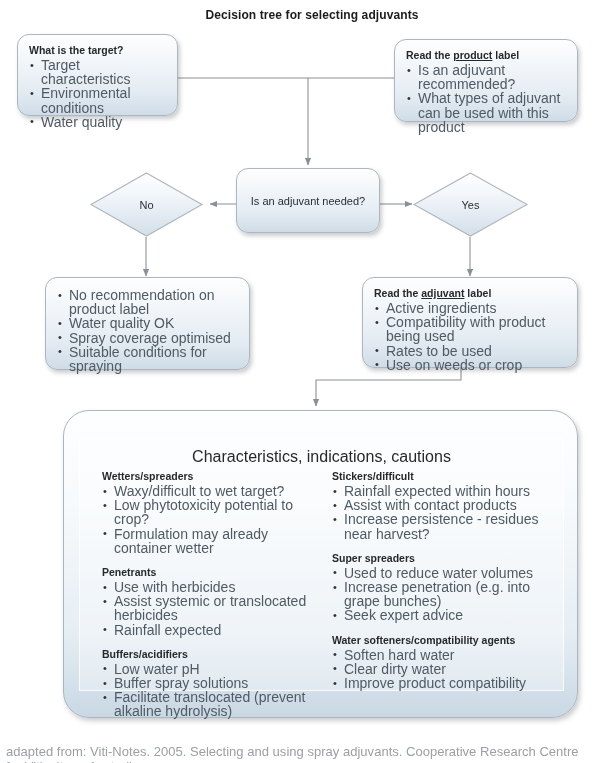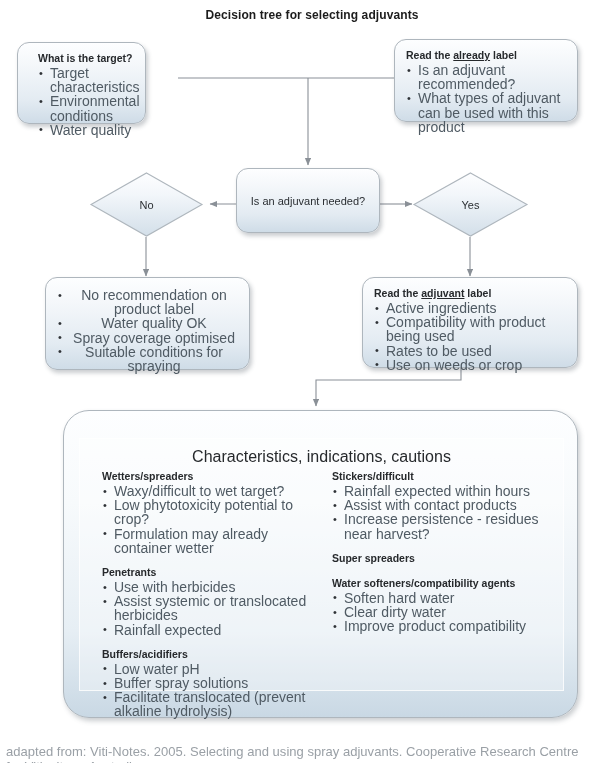--- a/index.html
+++ b/index.html
@@ -185,35 +185,35 @@
     <path d="M146,237 L146,276" marker-end="url(#arrow)"></path>
 
     <path d="M470,237 L470,276" marker-end="url(#arrow)"></path>
 
     <path d="M461,368 L461,380 L316,380 L316,406" marker-end="url(#arrow)"></path>
   </g>
 </svg>
 
 <div class="title">Decision tree for selecting adjuvants</div>
 
-<div class="node" style="left:17px; top:42px; width:129px; height:82px;padding-left:9px;">
+<div class="node" style="left:17px; top:34px; width:161px; height:82px;">
   <div class="node-inner">
     <div class="node-head">What is the target?</div>
     <ul class="blist">
       <li>Target characteristics</li>
       <li>Environmental conditions</li>
       <li>Water quality</li>
     </ul>
   </div>
 </div>
 
 <div class="node" style="left:394px; top:39px; width:184px; height:83px;">
   <div class="node-inner">
     <div class="node-head">
-      <span>Read the </span><u>already</u><span> label</span>
+      <span>Read the </span><u>product</u><span> label</span>
     </div>
     <ul class="blist">
       <li>Is an adjuvant recommended?</li>
       <li>What types of adjuvant can be used with this product</li>
     </ul>
   </div>
 </div>
 
 <div class="node" style="left:236px; top:168px; width:144px; height:65px;">
   <div class="node-centerlabel">Is an adjuvant needed?</div>
@@ -241,21 +241,21 @@
         <stop offset="35%" stop-color="#f2f6fa"></stop>
         <stop offset="100%" stop-color="#d3dfe9"></stop>
       </linearGradient>
     </defs>
     <polygon points="57.5,1 114,32.5 57.5,64 1,32.5" fill="url(#dg2)" stroke="#aeb6bd" stroke-width="1.1"></polygon>
   </svg>
   <div class="diamond-label">Yes</div>
 </div>
 
 <div class="node" style="left:45px; top:277px; width:205px; height:93px;">
-  <div class="node-inner" style="padding-top:10px;text-align:center;">
+  <div class="node-inner" style="padding-top:10px;">
     <ul class="blist">
       <li>No recommendation on product label</li>
       <li>Water quality OK</li>
       <li>Spray coverage optimised</li>
       <li>Suitable conditions for spraying</li>
     </ul>
   </div>
 </div>
 
 <div class="node" style="left:362px; top:277px; width:216px; height:91px;">
@@ -308,20 +308,25 @@
         <div class="grp">
           <div class="grp-head">Stickers/difficult</div>
           <ul class="blist">
             <li>Rainfall expected within hours</li>
             <li>Assist with contact products</li>
             <li>Increase persistence - residues near harvest?</li>
           </ul>
         </div>
         <div class="grp">
           <div class="grp-head">Super spreaders</div>
+          <ul class="blist">
+            <li>Used to reduce water volumes</li>
+            <li>Increase penetration (e.g. into grape bunches)</li>
+            <li>Seek expert advice</li>
+          </ul>
         </div>
         <div class="grp">
           <div class="grp-head">Water softeners/compatibility agents</div>
           <ul class="blist">
             <li>Soften hard water</li>
             <li>Clear dirty water</li>
             <li>Improve product compatibility</li>
           </ul>
         </div>
       </div>

